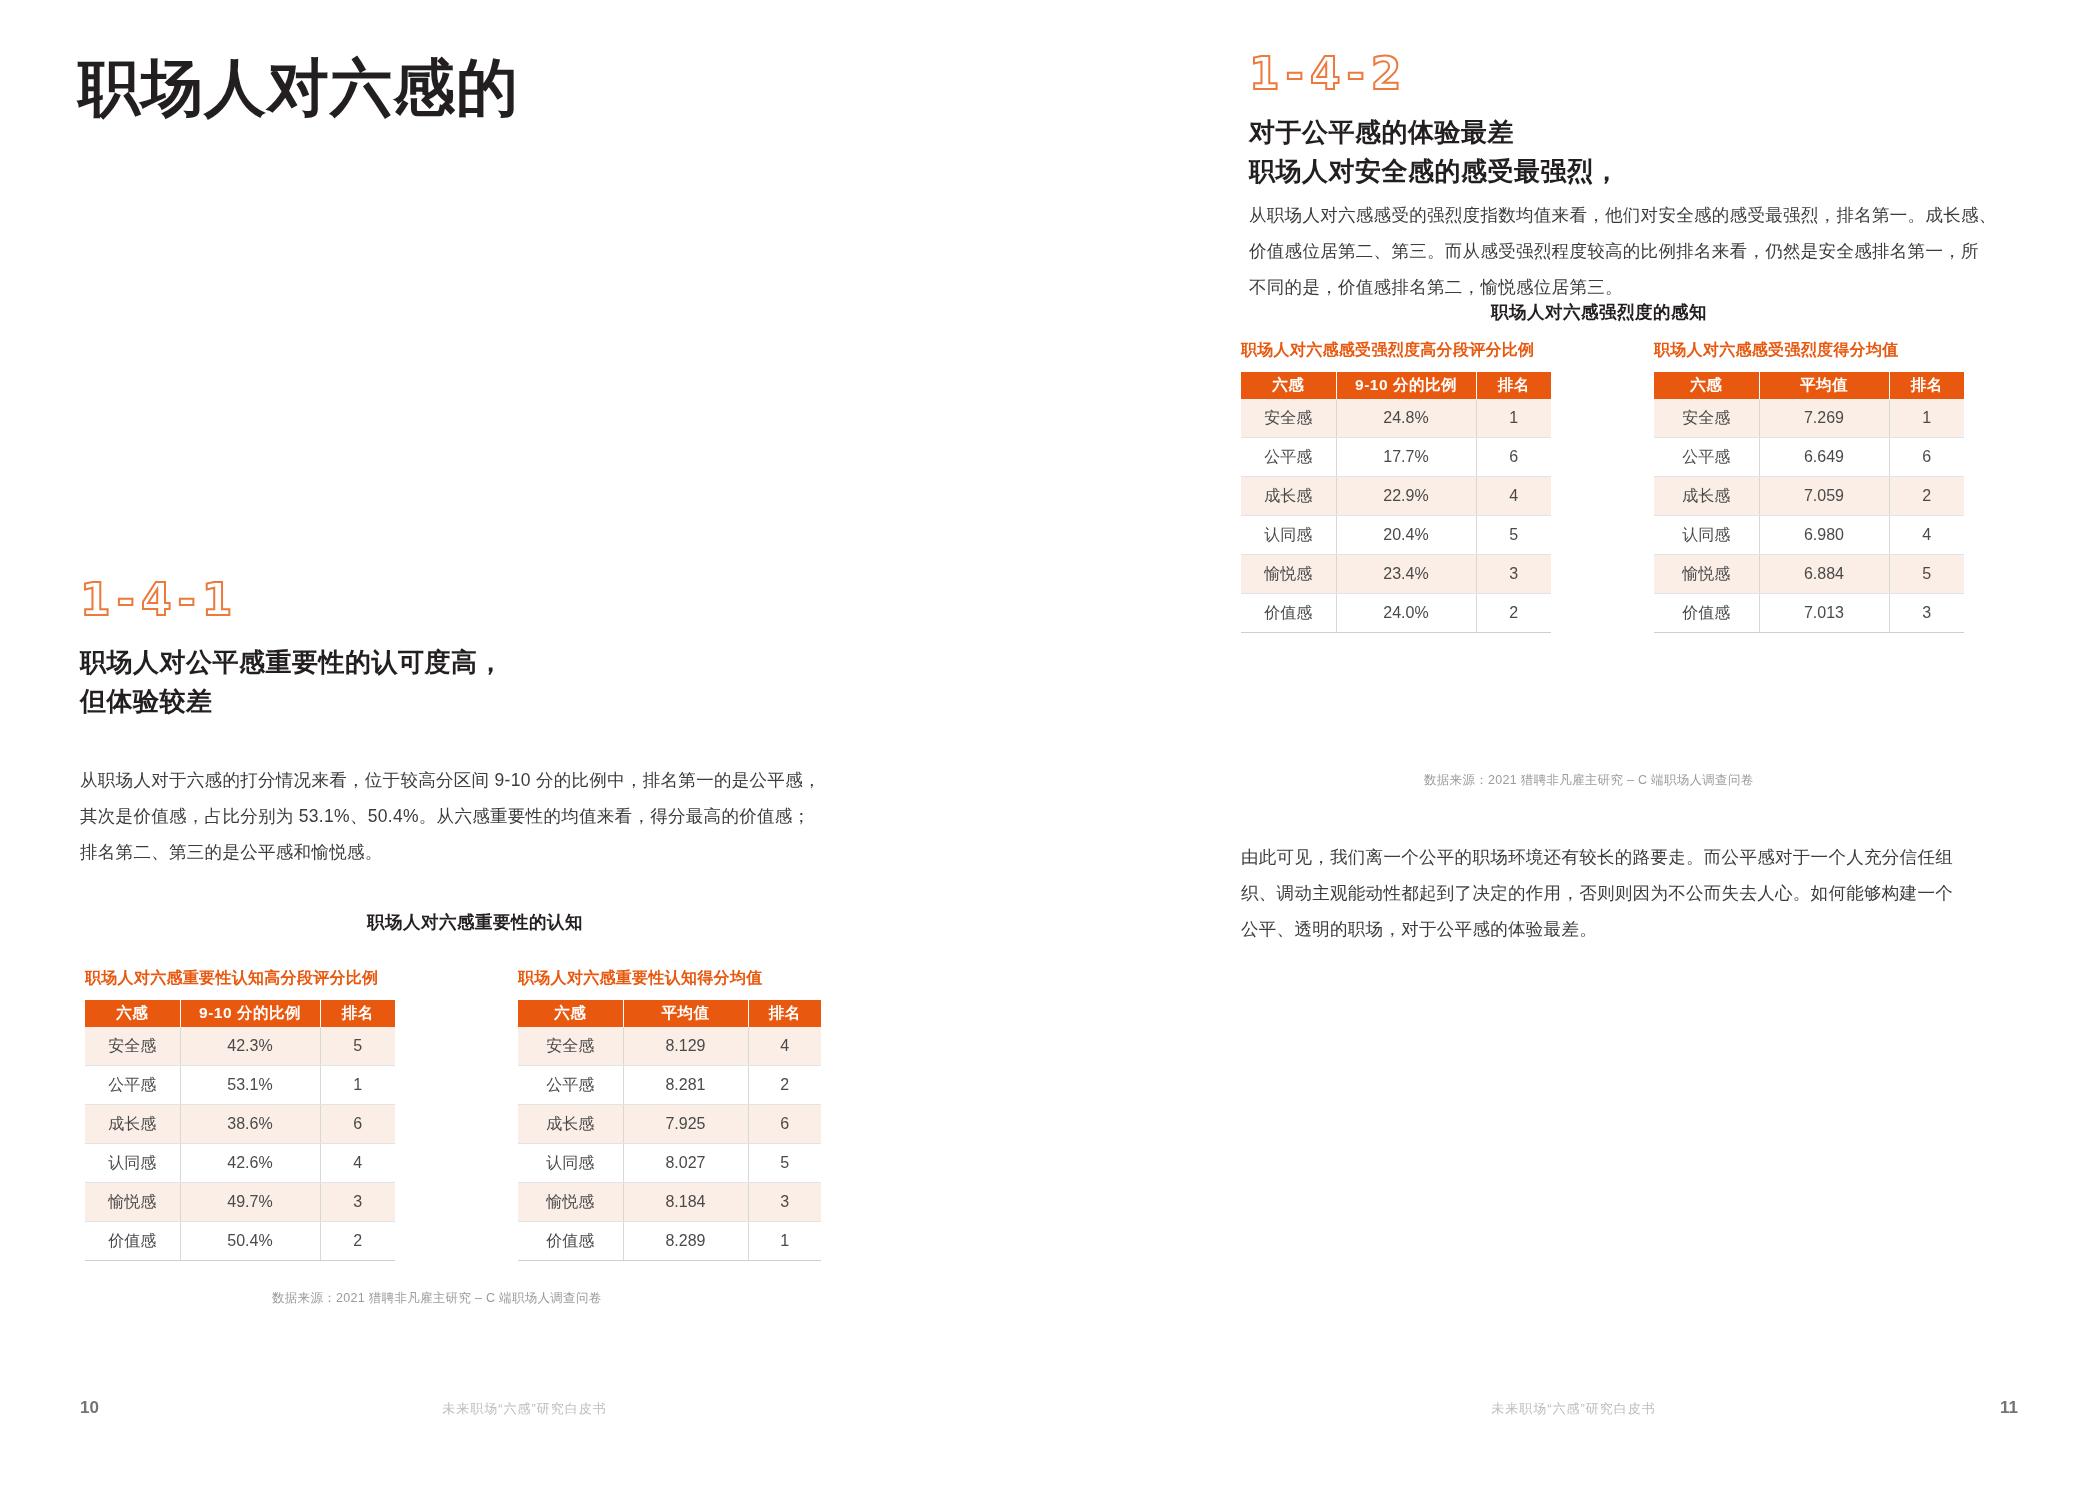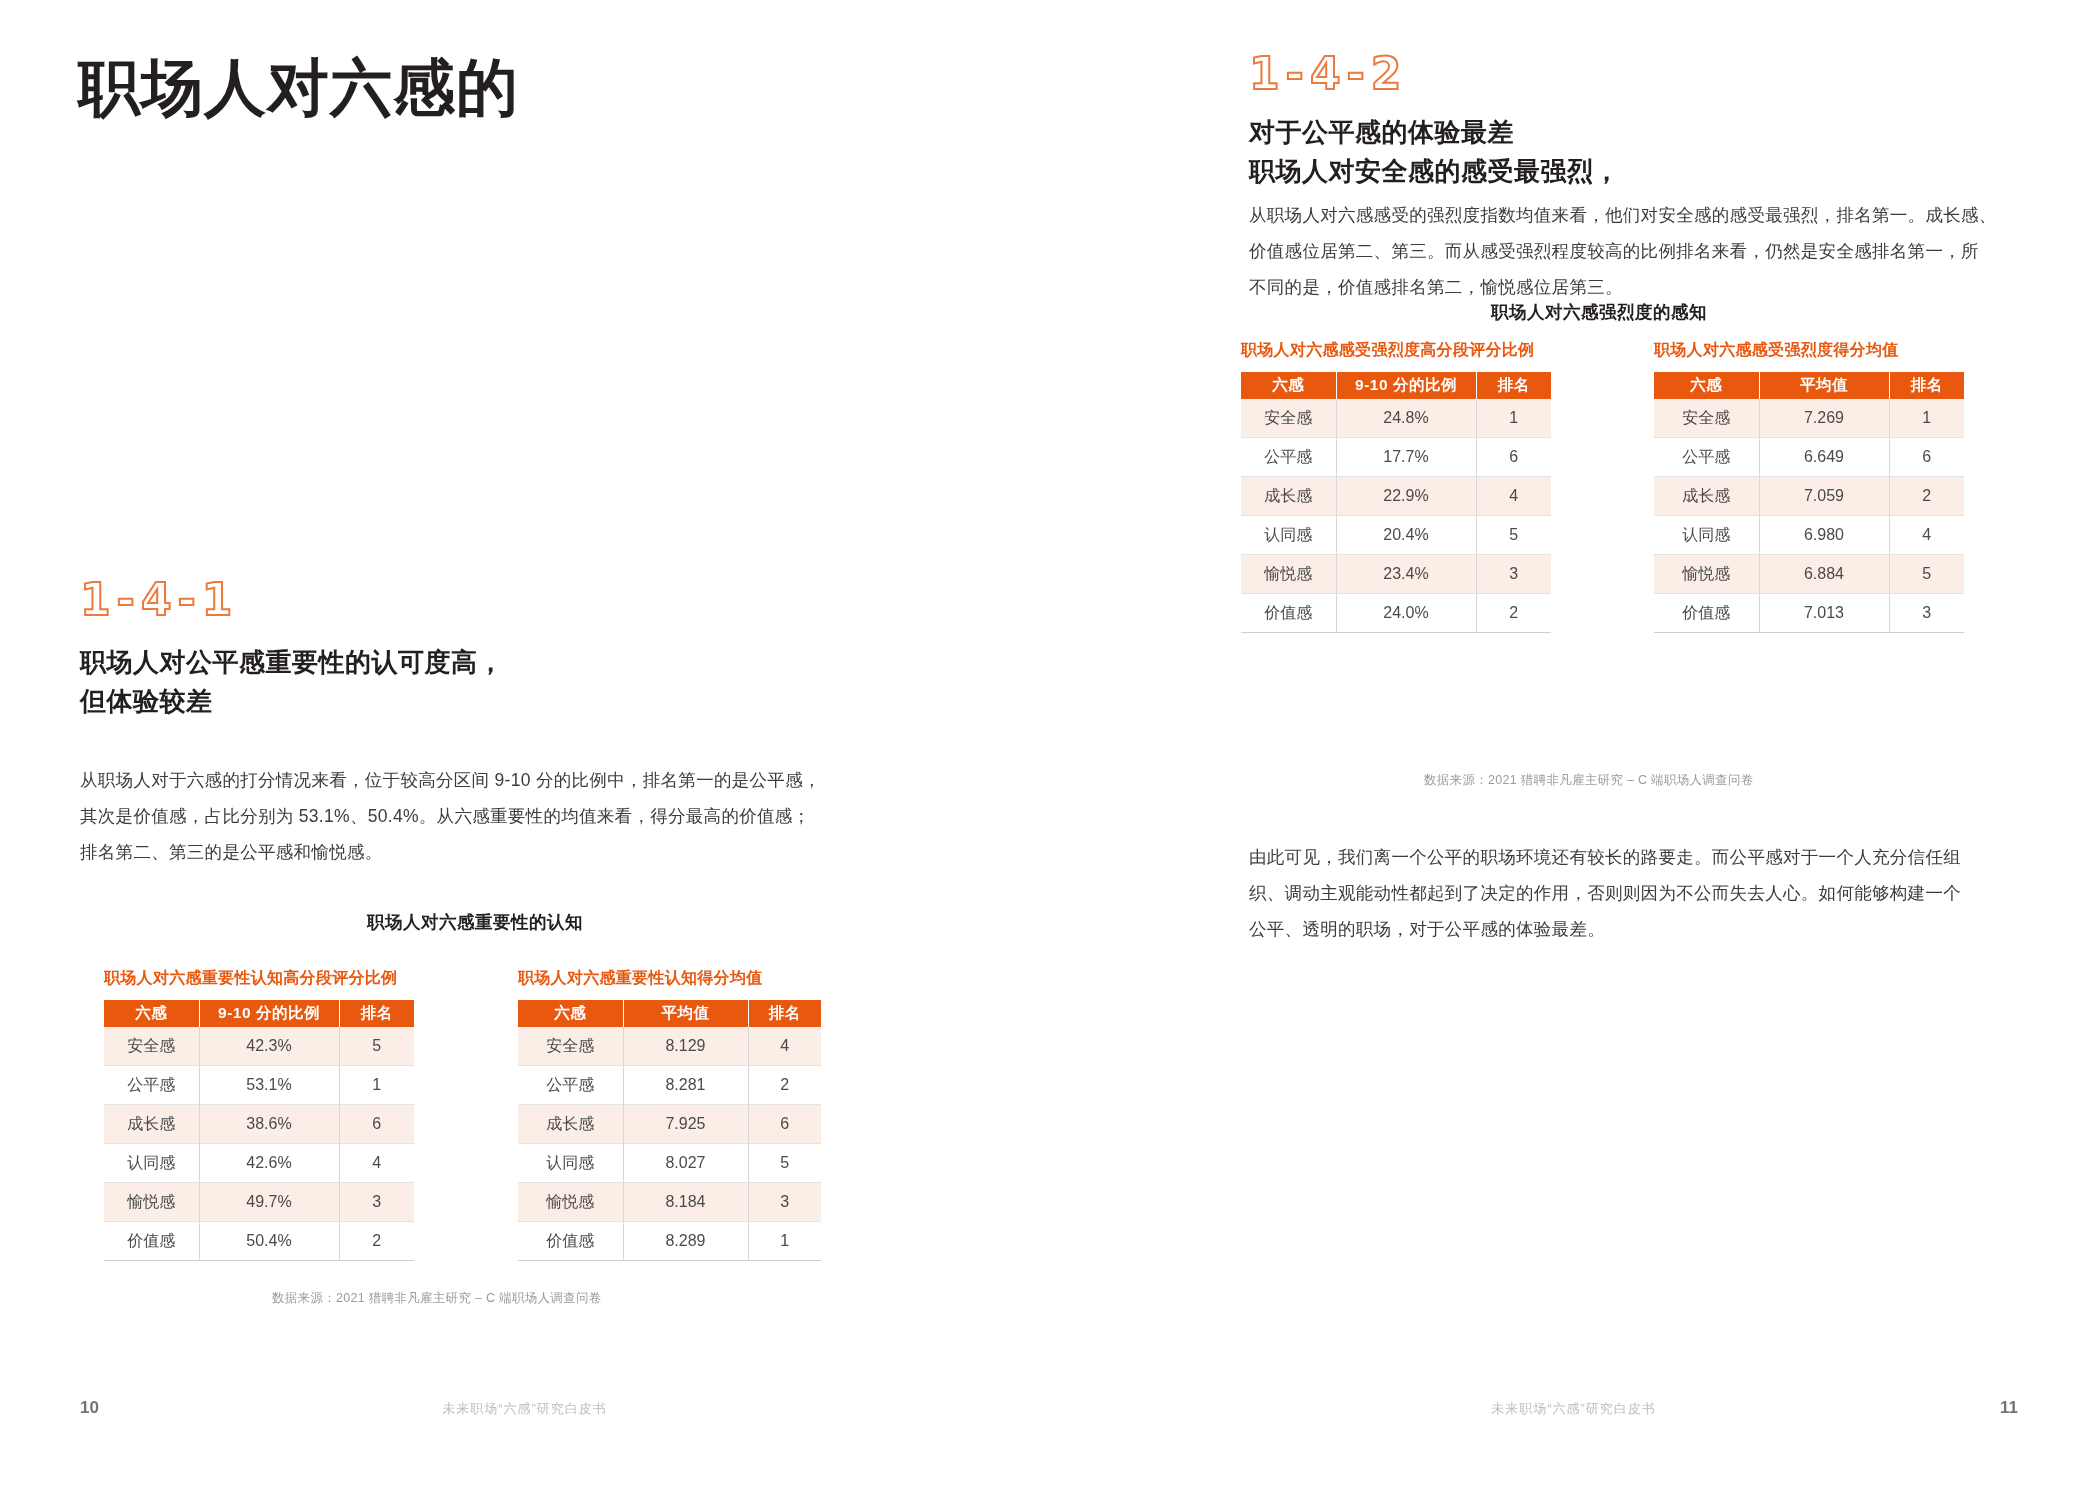--- a/index.html
+++ b/index.html
@@ -116,21 +116,21 @@
         <span class="ln">从职场人对于六感的打分情况来看，位于较高分区间 9-10 分的比例中，排名第一的是公平感，</span>
         <span class="ln">其次是价值感，占比分别为 53.1%、50.4%。从六感重要性的均值来看，得分最高的价值感；</span>
         <span class="ln">排名第二、第三的是公平感和愉悦感。</span>
       </div>
     </div>
 
     <div style="position:absolute; left:80px; top:910px; width:790px;">
       <div class="chart-title">职场人对六感重要性的认知</div>
     </div>
 
-    <div style="position:absolute; left:85px; top:968px; width:330px;margin-left:19px;">
+    <div style="position:absolute; left:85px; top:968px; width:330px;">
       <div class="tbl-caption">职场人对六感重要性认知高分段评分比例</div>
       <table class="dt" style="width:310px;">
         <colgroup>
             <col style="width:95px">
             <col style="width:140px">
             <col style="width:75px">
           </colgroup>
         <thead>
             <tr>
           <th>六感</th>
@@ -357,21 +357,21 @@
               <td>3</td>
             </tr>
           </tbody>
       </table>
     </div>
 
     <div style="position:absolute; left:375px; top:772px;">
       <div class="src-note">数据来源：2021 猎聘非凡雇主研究 – C 端职场人调查问卷</div>
     </div>
 
-    <div style="position:absolute; left:200px; top:840px; width:820px;">
+    <div style="position:absolute; left:192px; top:840px; width:820px;">
       <div class="body-p">
         <span class="ln">由此可见，我们离一个公平的职场环境还有较长的路要走。而公平感对于一个人充分信任组</span>
         <span class="ln">织、调动主观能动性都起到了决定的作用，否则则因为不公而失去人心。如何能够构建一个</span>
         <span class="ln">公平、透明的职场，对于公平感的体验最差。</span>
       </div>
     </div>
 
     <div style="position:absolute; right:80px; top:1398px;">
       <div class="footer-pg">11</div>
     </div>

